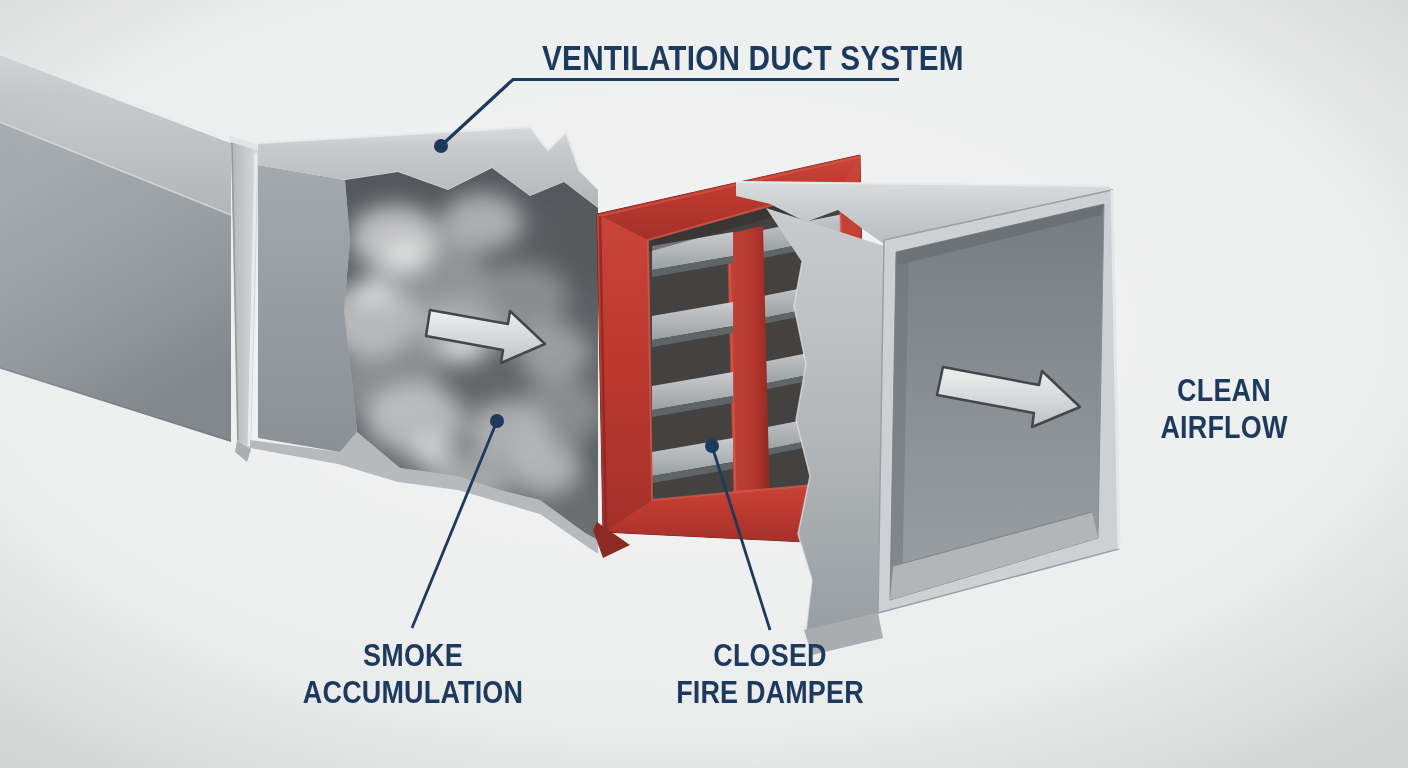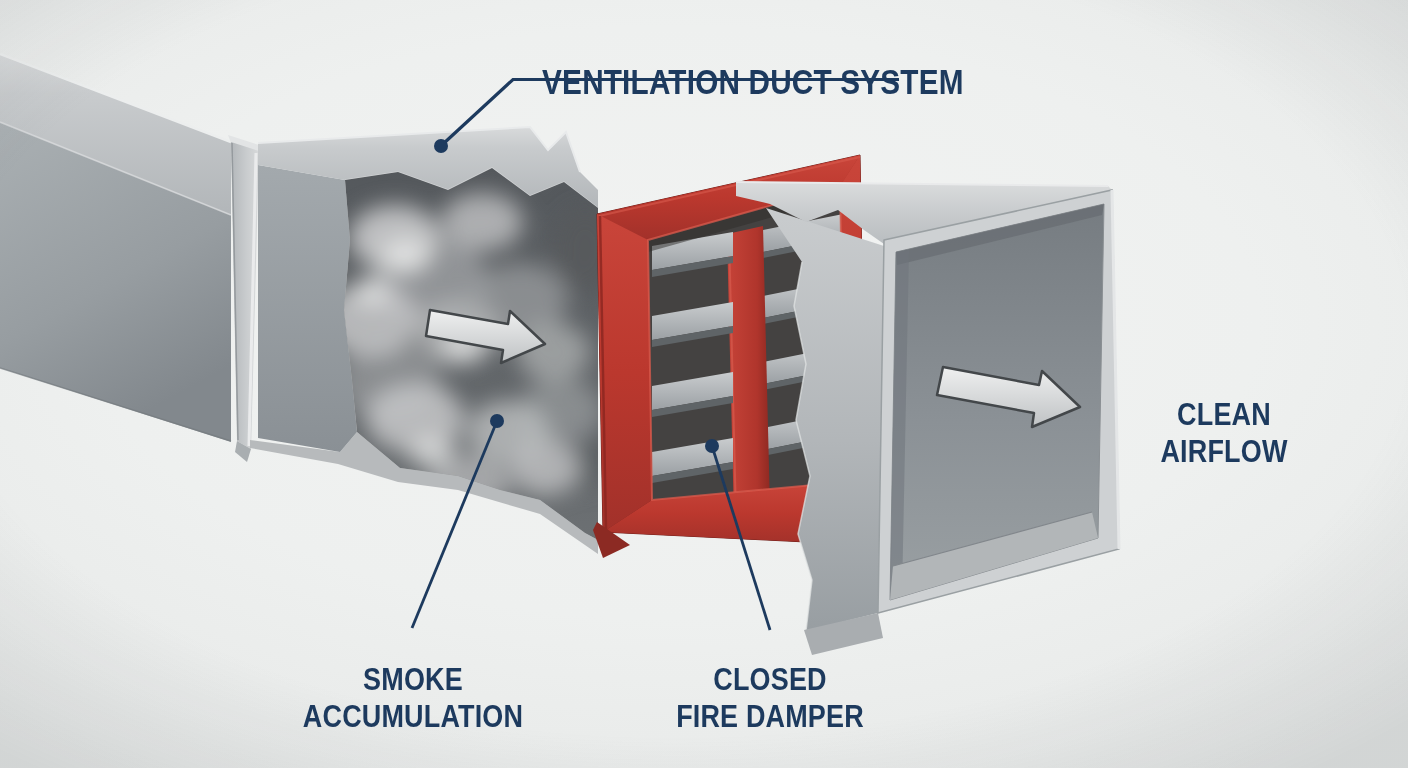--- a/index.html
+++ b/index.html
@@ -13,21 +13,20 @@
   html,body{width:1408px;height:768px;overflow:hidden;}
   body{font-family:"Liberation Sans","DejaVu Sans",sans-serif;background:var(--background);}
   .stage{position:relative;width:1408px;height:768px;background:radial-gradient(ellipse 75% 70% at 48% 42%, #f2f3f2 0%, #eef0ef 55%, #e6e8e7 100%);}
   .stage svg{position:absolute;left:0;top:0;}
   .callout{
     position:absolute;
     color:var(--label-navy);
     font-weight:bold;
     text-align:center;
     pointer-events:none;
-    margin-top:24px;
   }
   .callout .ln{
     display:block;
     font-size:31px;
     line-height:37px;
     letter-spacing:0.2px;
     transform:scaleX(0.87);
     transform-origin:50% 50%;
     white-space:nowrap;
   }

